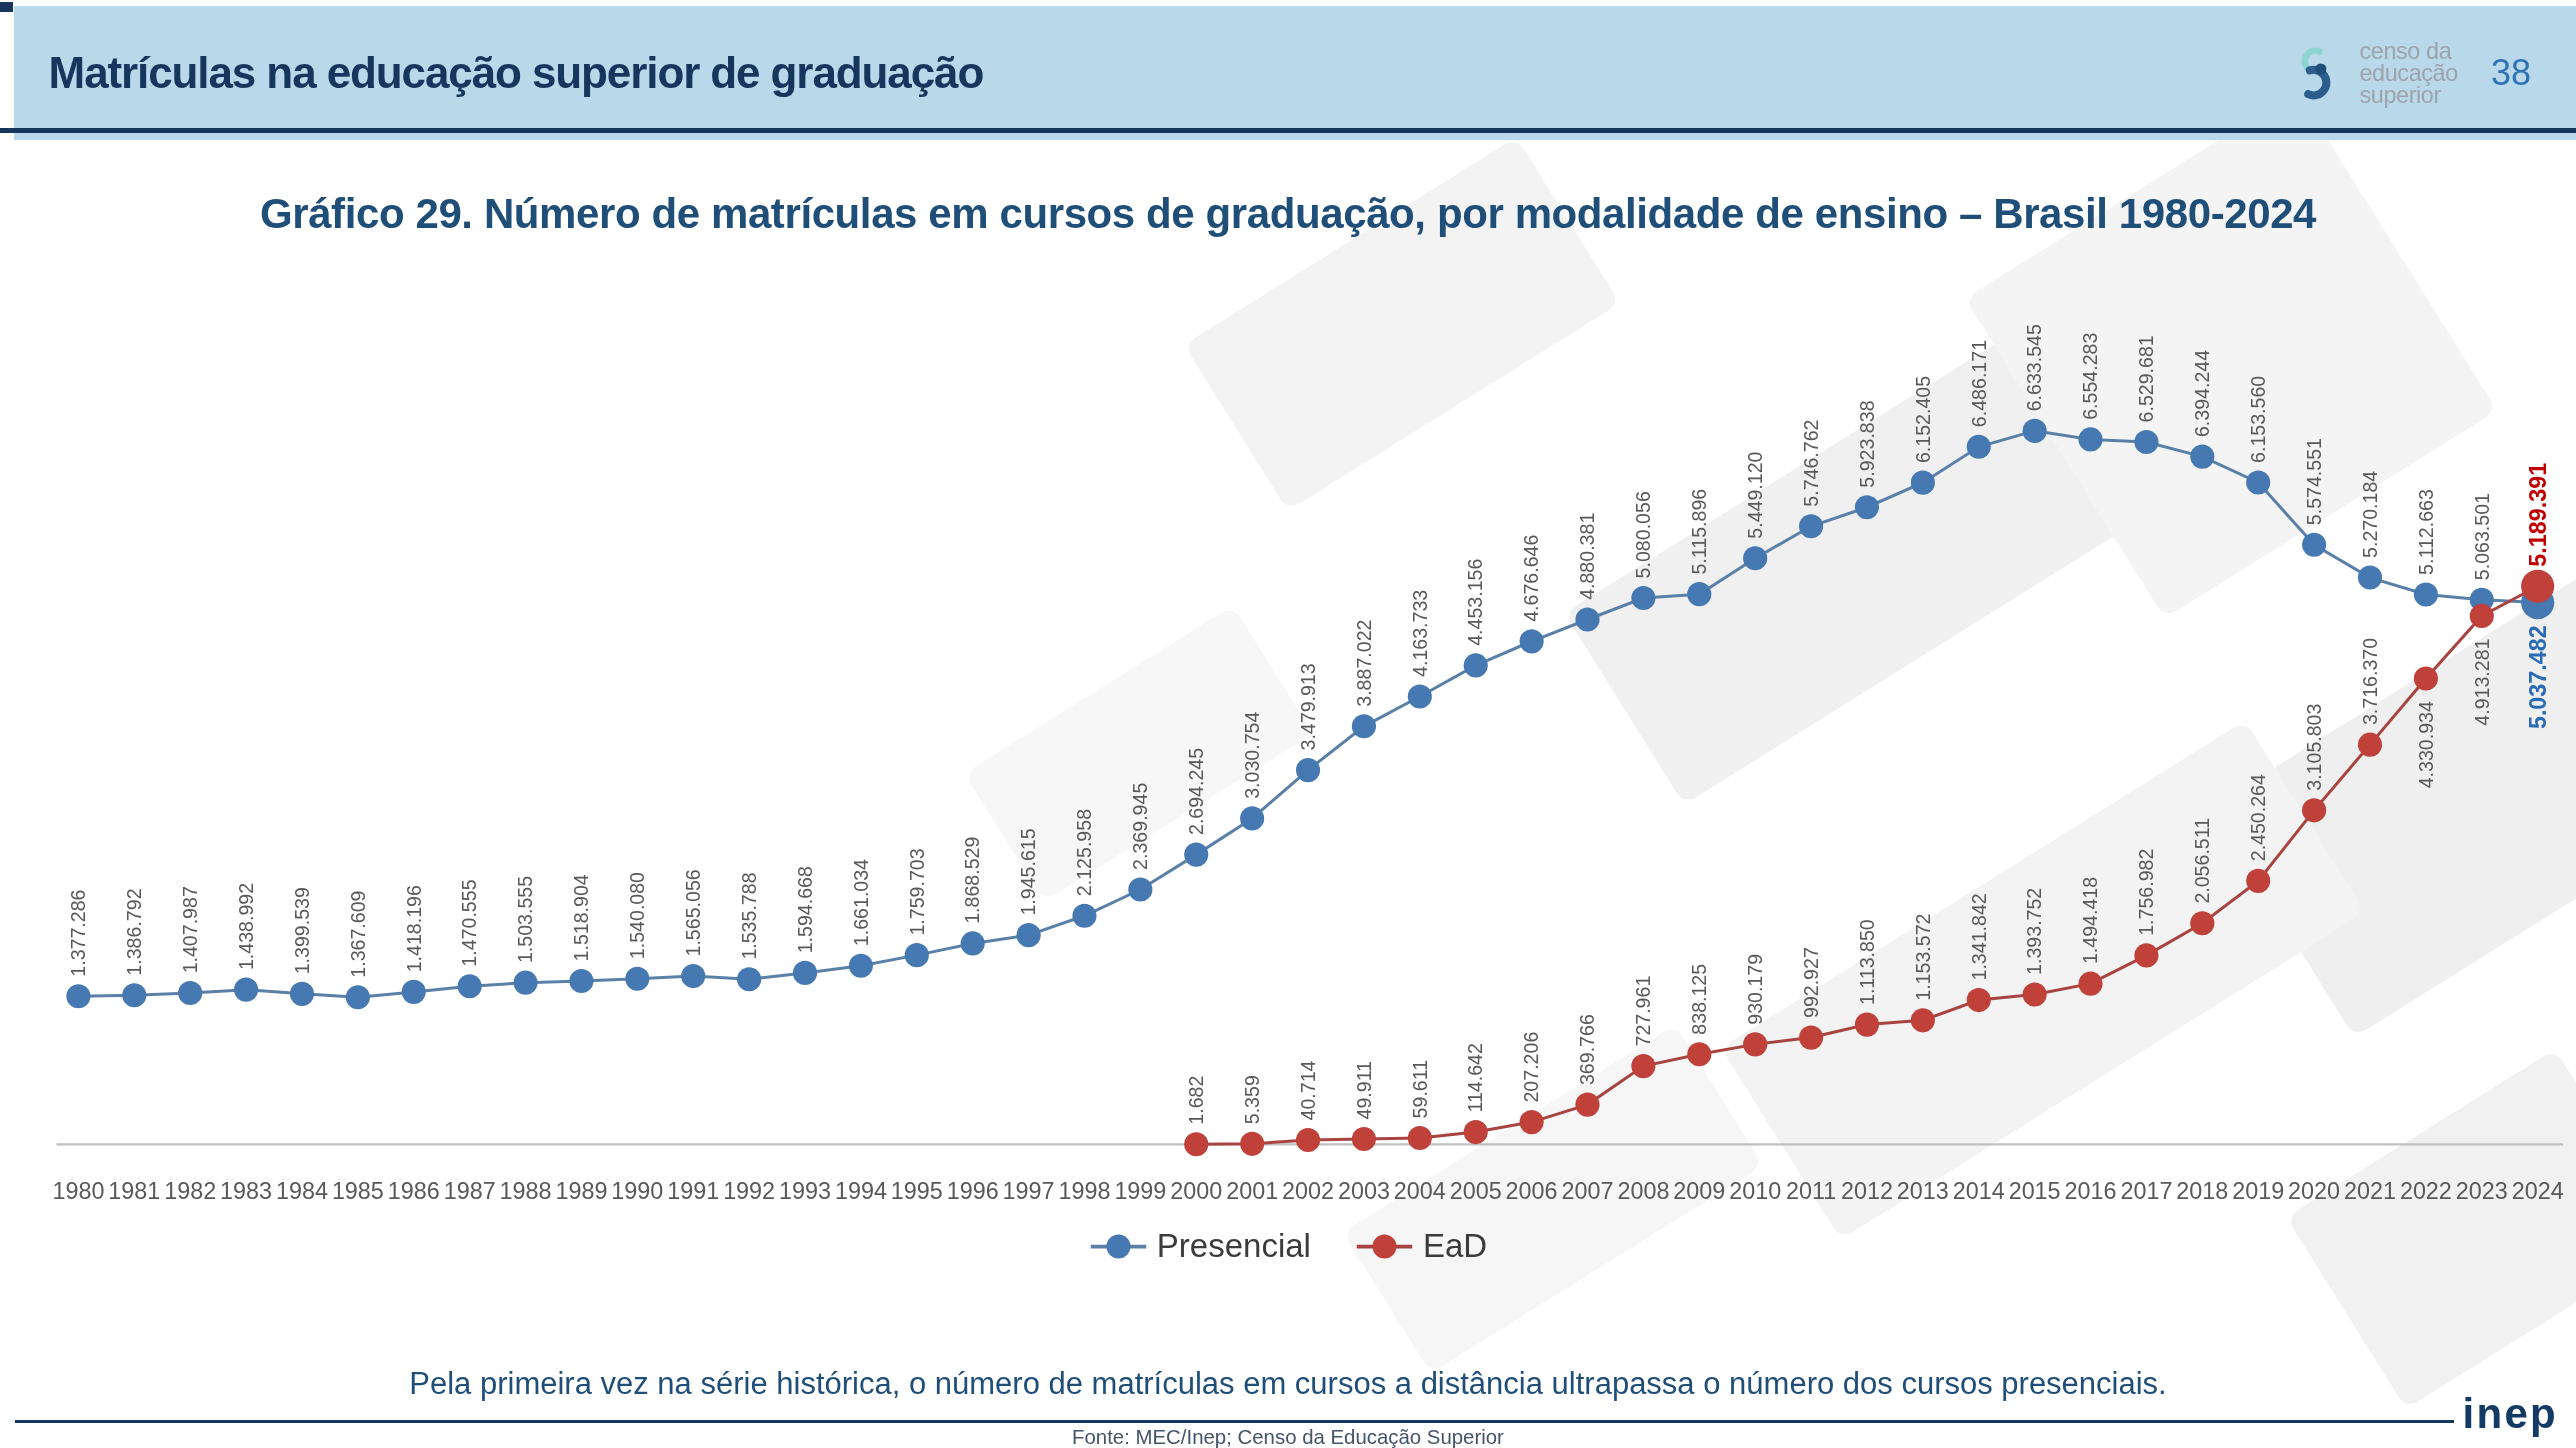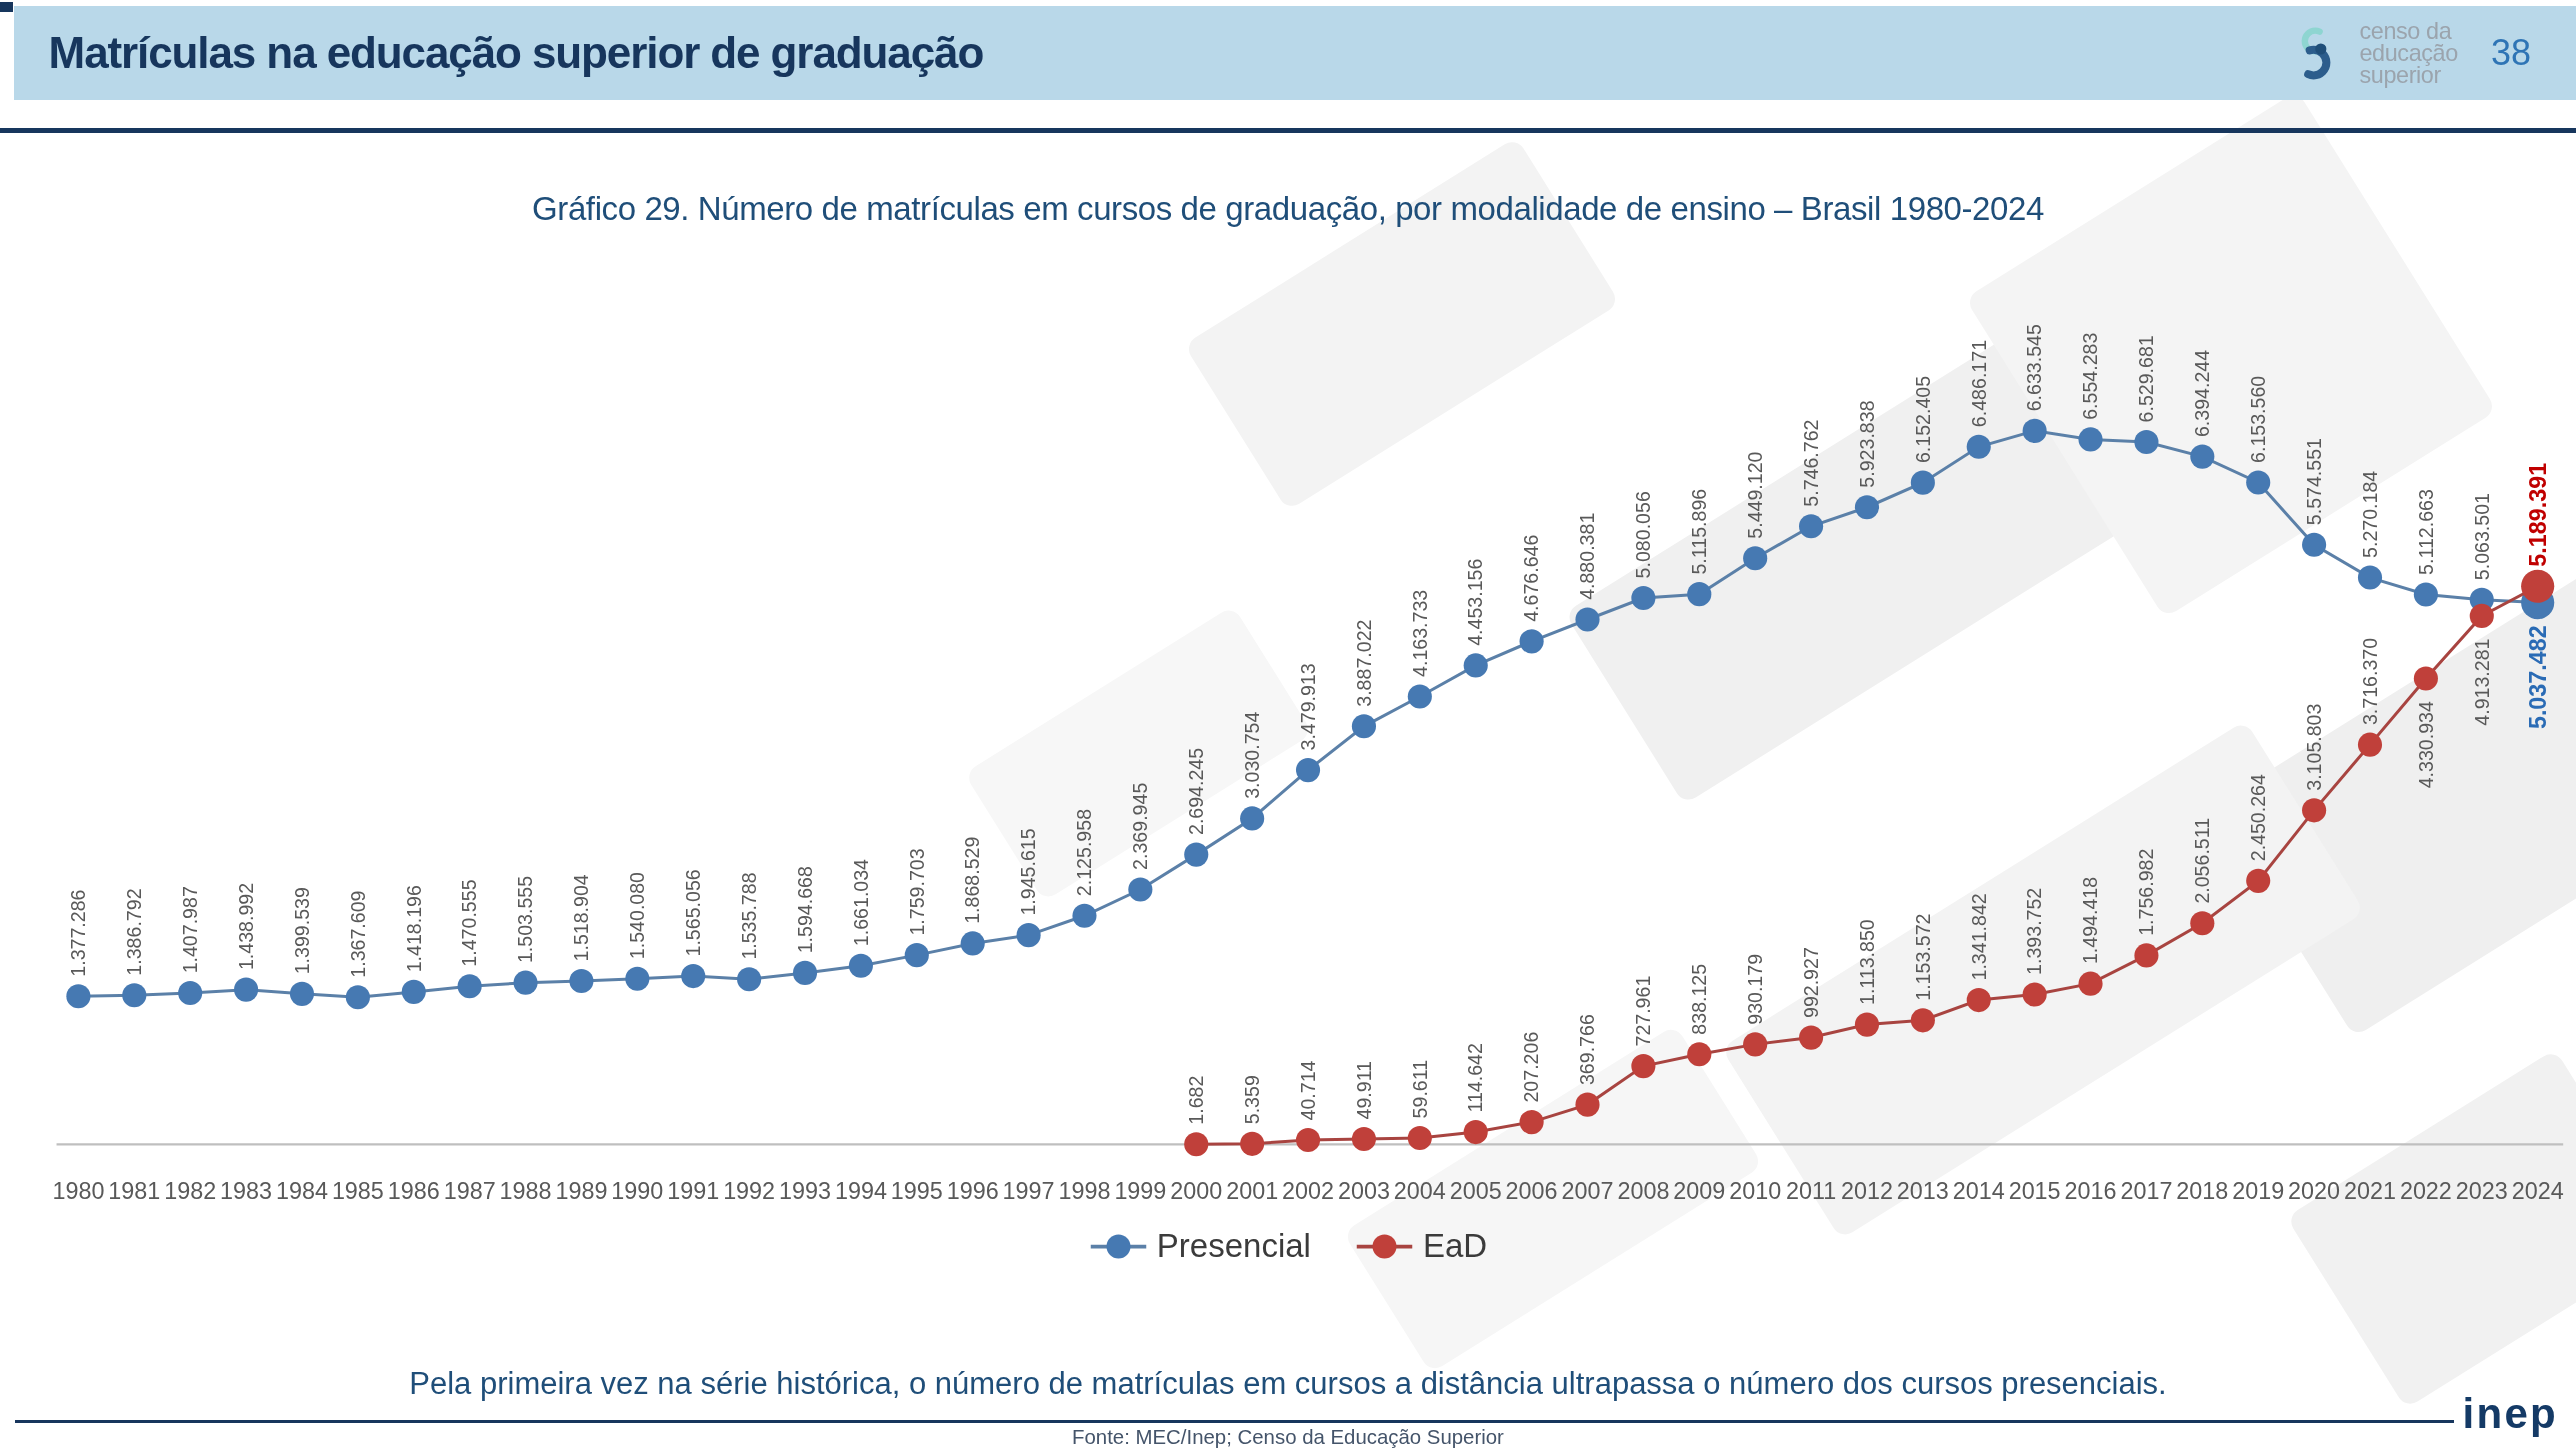--- a/index.html
+++ b/index.html
@@ -7,36 +7,36 @@
     width:2576px;height:1449px;position:relative;overflow:hidden;
     background:#ffffff;font-family:"Liberation Sans",sans-serif;
   }
   
   .bg-pattern{position:absolute;inset:0;overflow:hidden;}
   .bg-pattern .shape{position:absolute;transform:rotate(-32deg);border-radius:13.6px;}
 
   
   .corner-square{position:absolute;left:0;top:1.5px;width:13px;height:10.6px;background:#17365d;}
   .header{
-    position:absolute;left:13.6px;top:6px;right:0;height:94px;background:#b9d8e9;
+    position:absolute;left:13.6px;top:6px;right:0;height:134px;background:#b9d8e9;
     display:flex;align-items:center;
   }
   .header-border{position:absolute;left:0;top:128px;width:2576px;height:5.3px;background:#17365d;}
   .header-title{
     margin-left:35px;font-size:44px;font-weight:bold;color:#17365d;letter-spacing:-1.1px;
   }
   .header-right{margin-left:auto;margin-right:45px;display:flex;align-items:center;gap:22.6px;}
   .censo-logo{display:flex;align-items:center;gap:16px;}
   .censo-text{color:#9ba4ad;font-size:23.4px;line-height:0.95;letter-spacing:-0.4px;}
   .page-number{color:#2e74b5;font-size:36px;margin-left:10.6px;}
 
   
   .chart-title{
     position:absolute;top:190px;left:0;width:100%;text-align:center;
-    font-size:33px;font-weight:normal;color:#1f4e79;letter-spacing:-0.4px;
+    font-size:42px;font-weight:bold;color:#1f4e79;letter-spacing:-0.4px;
   }
   #chart{position:absolute;left:0;top:0;}
 
   
   .legend{
     position:absolute;top:1227px;left:0;width:100%;
     display:flex;justify-content:center;align-items:center;gap:44px;
   }
   .legend-item{display:flex;align-items:center;gap:9px;font-size:33px;color:#3b3b3b;}
 

